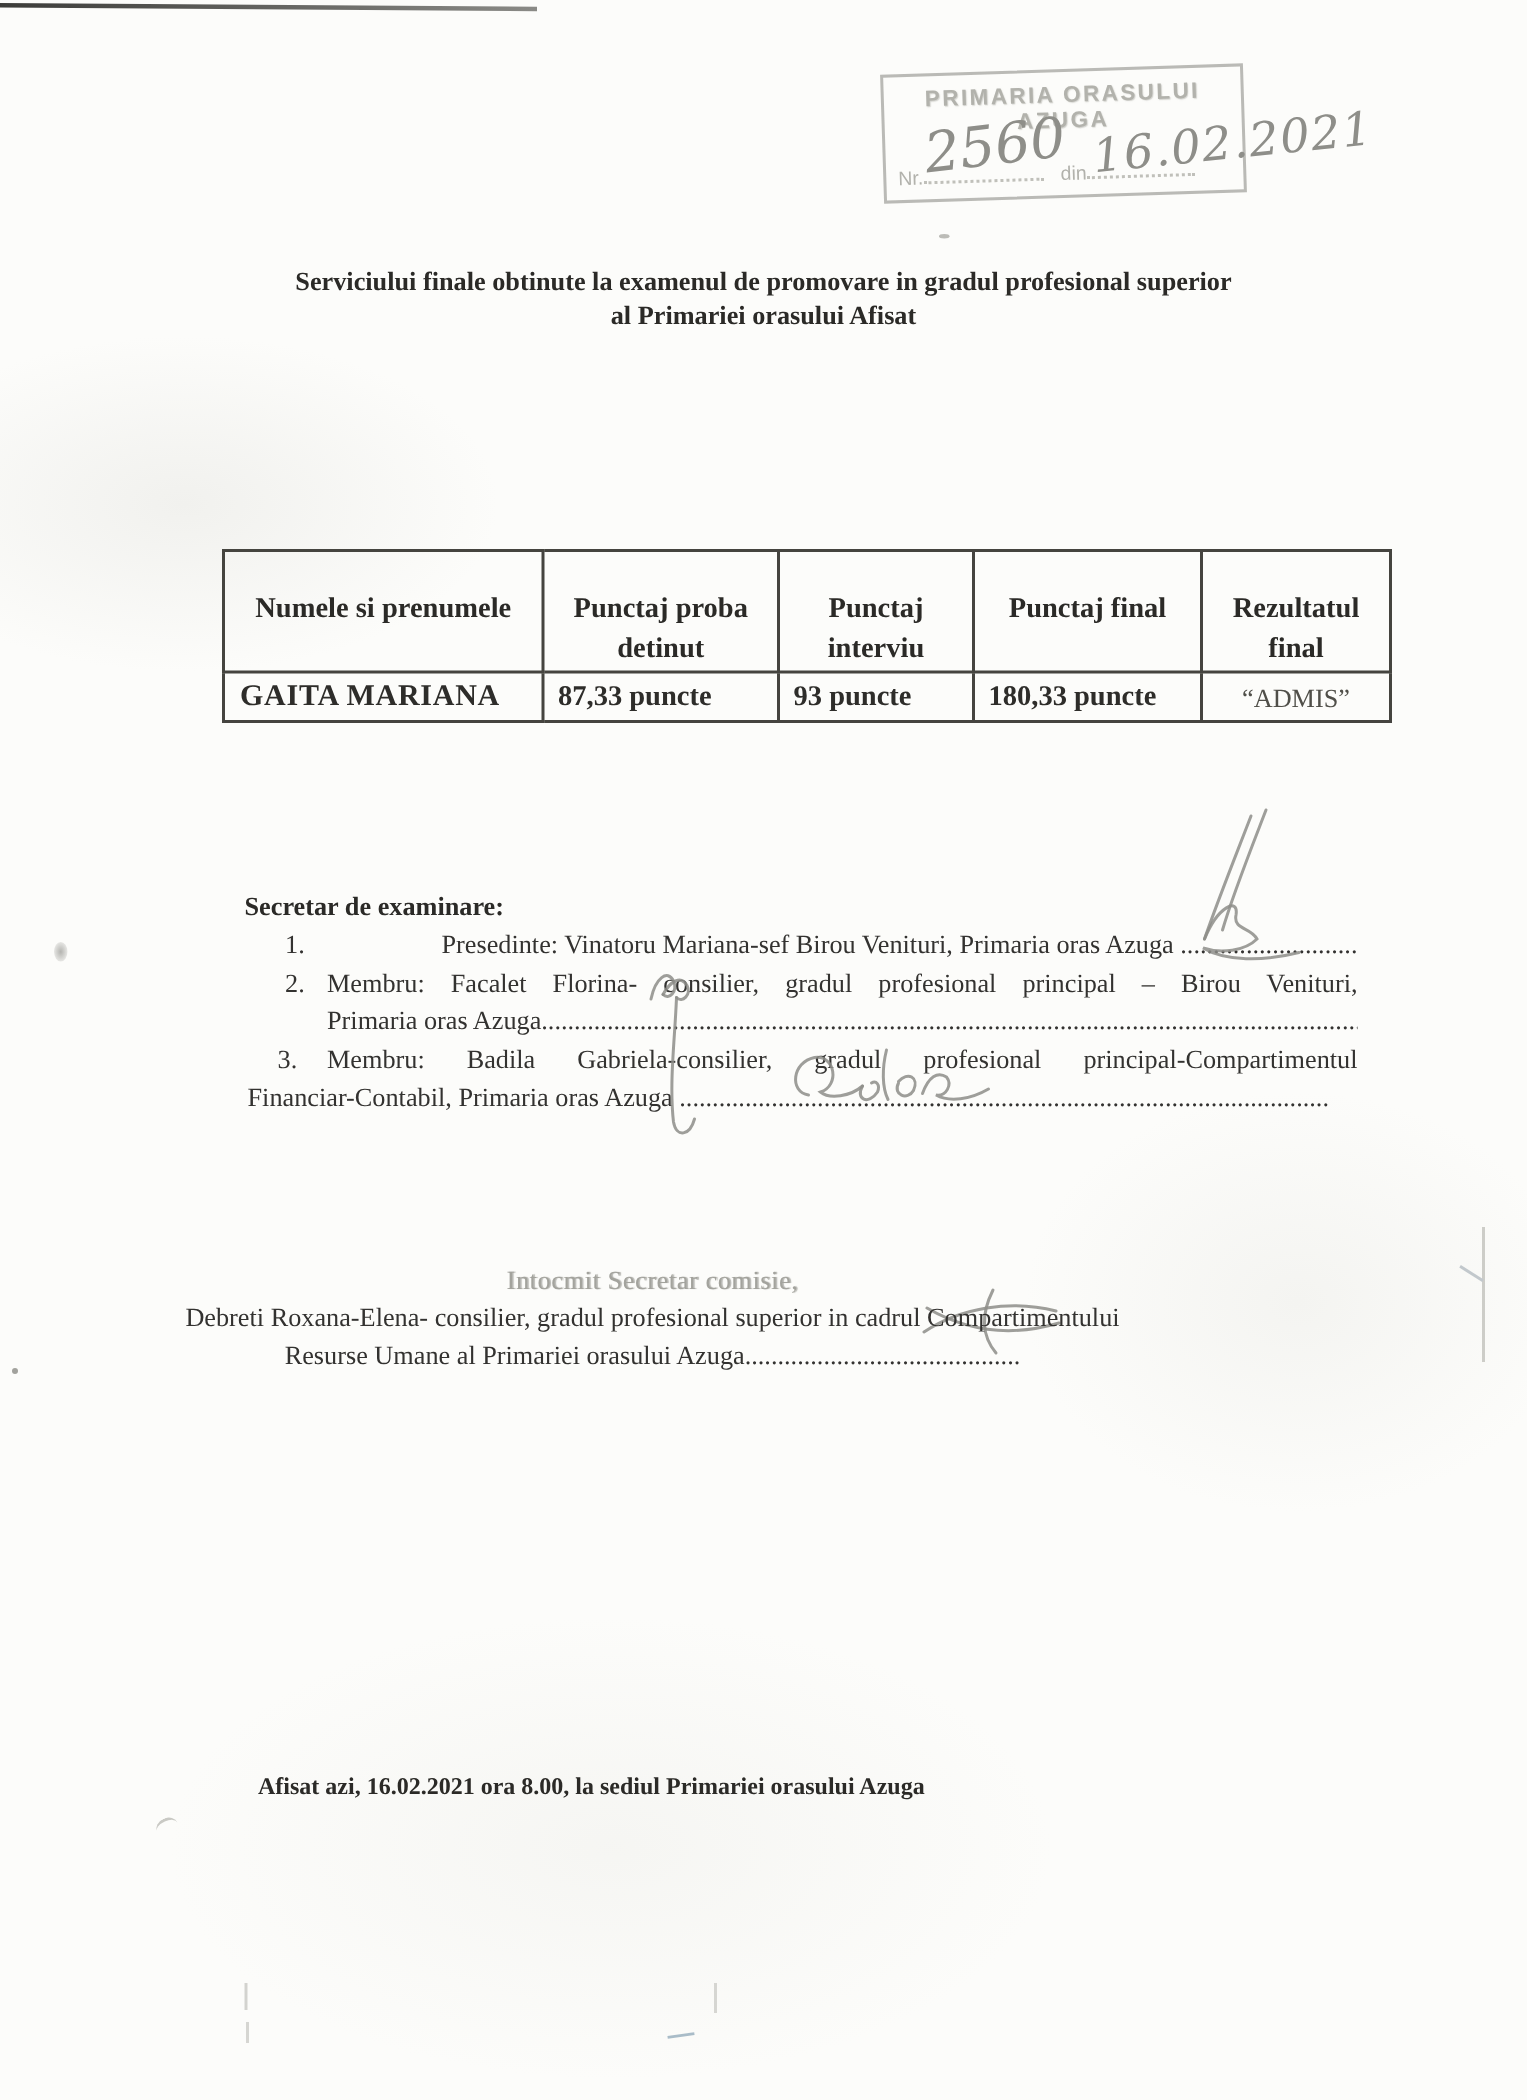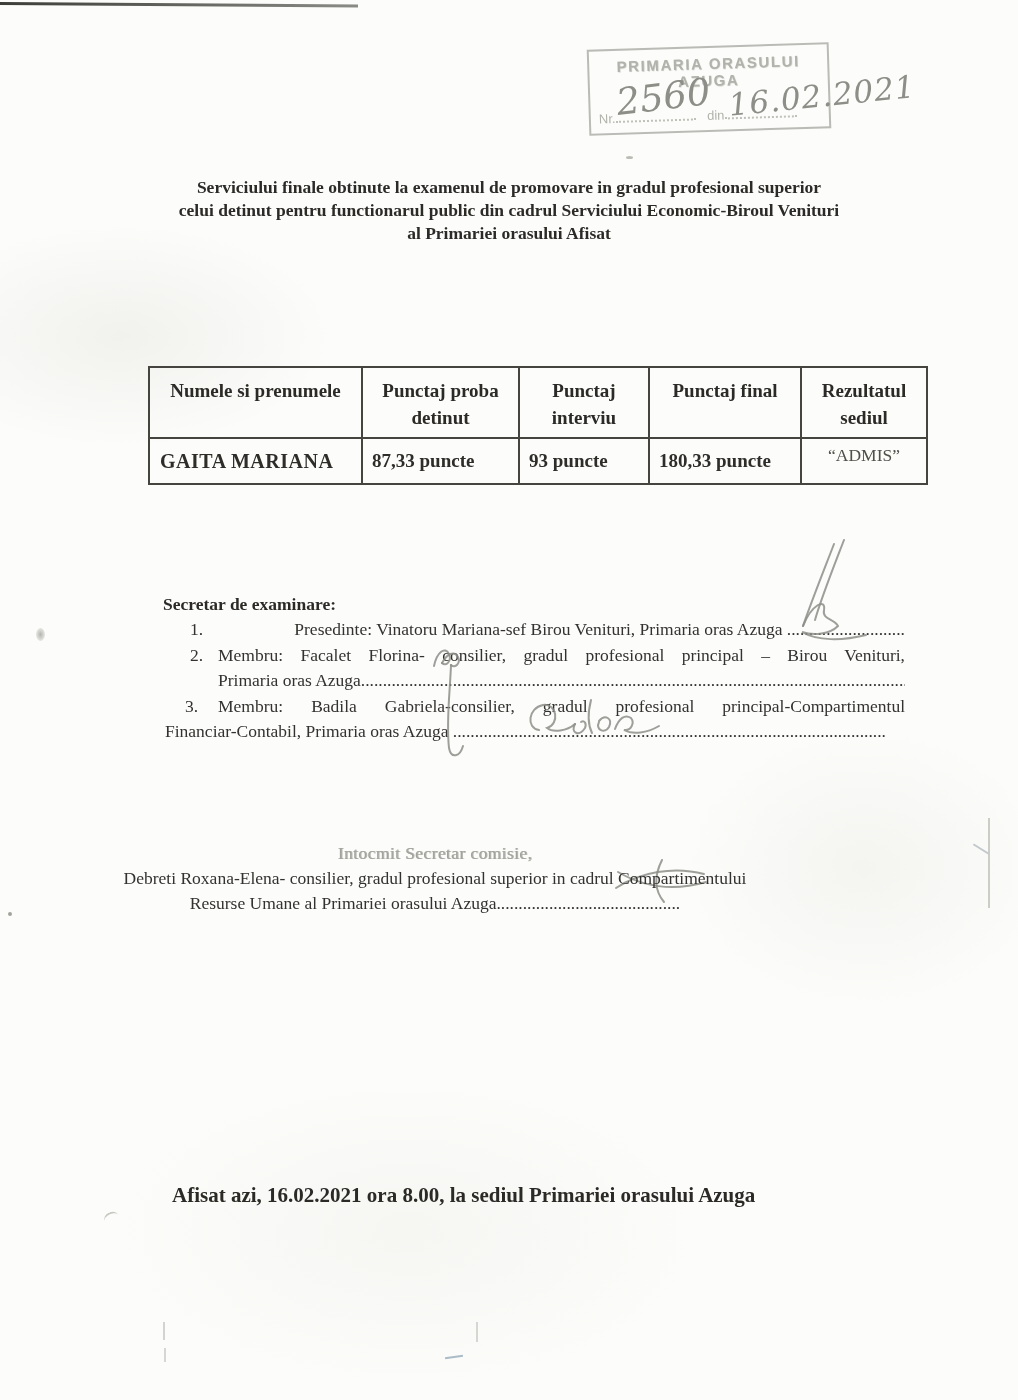--- a/index.html
+++ b/index.html
@@ -35,44 +35,44 @@
   .hw{position:absolute;font-family:"DejaVu Serif",serif;font-style:italic;color:#8e8e89;white-space:nowrap;}
   .hw-nr{left:26px;top:26px;font-size:37px;transform:rotate(-5deg);}
   .hw-date{left:138px;top:33px;font-size:31px;transform:rotate(-4deg);letter-spacing:1px;}
   
   .title{position:absolute;top:176px;left:60px;width:898px;text-align:center;
     font-weight:bold;font-size:17.5px;line-height:23.2px;color:#2b2a27;}
   
   table.results{position:absolute;left:148px;top:366px;border-collapse:collapse;table-layout:fixed;}
   table.results td,table.results th{border:2px solid #45443f;overflow:hidden;}
   th.h{font-weight:bold;font-size:19px;line-height:27px;text-align:center;vertical-align:top;
-    padding-top:9px;color:#2b2a27;border-radius:20px;}
+    padding-top:24px;color:#2b2a27;border-radius:20px;}
   tr.hdr{height:71px;}
-  tr.dat{height:46px;}
+  tr.dat{height:33px;}
   td.name{font-weight:bold;font-size:20px;padding-left:10px;letter-spacing:.5px;}
   td.score{font-weight:bold;font-size:19px;padding-left:9px;}
   td.result{font-size:17.5px;text-align:center;vertical-align:top;padding-top:6px;color:#504f49;}
   
   .commission{position:absolute;left:163px;top:592px;width:742px;font-size:17.5px;
     line-height:25.4px;color:#333230;}
   .c-head{font-weight:bold;color:#2b2a27;}
   .c-line{display:flex;}
   .c-line .num{flex:none;width:28px;}
   .c-line .txt{flex:1 1 auto;text-align:right;}
   .ind1{padding-left:27px;}
   .jfull{text-align:justify;text-align-last:justify;}
   .nowrap{white-space:nowrap;overflow:hidden;}
   .cont2{padding-left:55px;}
   .cont3{padding-left:2px;}
   
   .secretary{position:absolute;top:841px;left:0;width:870px;text-align:center;
     font-size:17.5px;line-height:25.2px;color:#333230;}
   .faded{color:#a3a39d;text-shadow:1px 0 .6px rgba(163,163,157,.75);letter-spacing:.4px;}
   
-  .footer{position:absolute;left:172px;top:1183px;font-weight:bold;font-size:21px;color:#2b2a27;}
+  .footer{position:absolute;left:172px;top:1183px;font-weight:bold;font-size:16px;color:#2b2a27;}
   
   .sig{position:absolute;}
   .sig svg path{fill:none;stroke:#8d8d88;stroke-width:2;stroke-linecap:round;opacity:.85;}
 </style>
 </head>
 <body>
 
 <div class="page">
 
   <div class="edge-top artifact"></div>
@@ -92,39 +92,38 @@
     <div class="stamp-row">
       <span class="stamp-lbl">Nr.</span><span class="u1"></span>
       <span class="stamp-lbl" style="margin-left:8px;">din</span><span class="u2"></span>
     </div>
     <div class="hw hw-nr">2560</div>
     <div class="hw hw-date">16.02.2021</div>
   </div>
 
   <div class="title">
     <div>Serviciului finale obtinute la examenul de promovare in gradul profesional superior</div>
-    <div>celui detinut pentru functionarul public din cadrul Serviciului Economic-Biroul Venituri</div>
     <div>al Primariei orasului Afisat</div>
   </div>
 
   <table class="results">
     <colgroup>
       <col style="width:213px">
         <col style="width:157px">
         <col style="width:130px">
         <col style="width:152px">
         <col style="width:126px">
     </colgroup>
     <tbody>
         <tr class="hdr">
       <th class="h">Numele si prenumele</th>
       <th class="h">Punctaj proba detinut</th>
       <th class="h">Punctaj interviu</th>
       <th class="h">Punctaj final</th>
-      <th class="h">Rezultatul sediul</th>
+      <th class="h">Rezultatul final</th>
     </tr>
     <tr class="dat">
       <td class="name">GAITA MARIANA</td>
       <td class="score">87,33 puncte</td>
       <td class="score">93 puncte</td>
       <td class="score">180,33 puncte</td>
       <td class="result">“ADMIS”</td>
     </tr>
   </tbody>
     </table>

